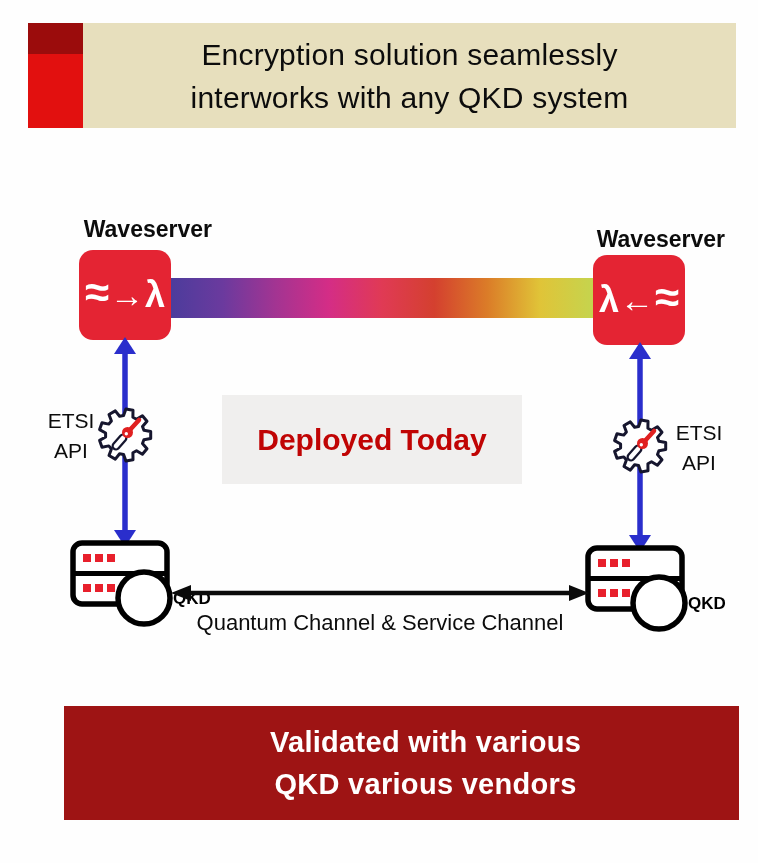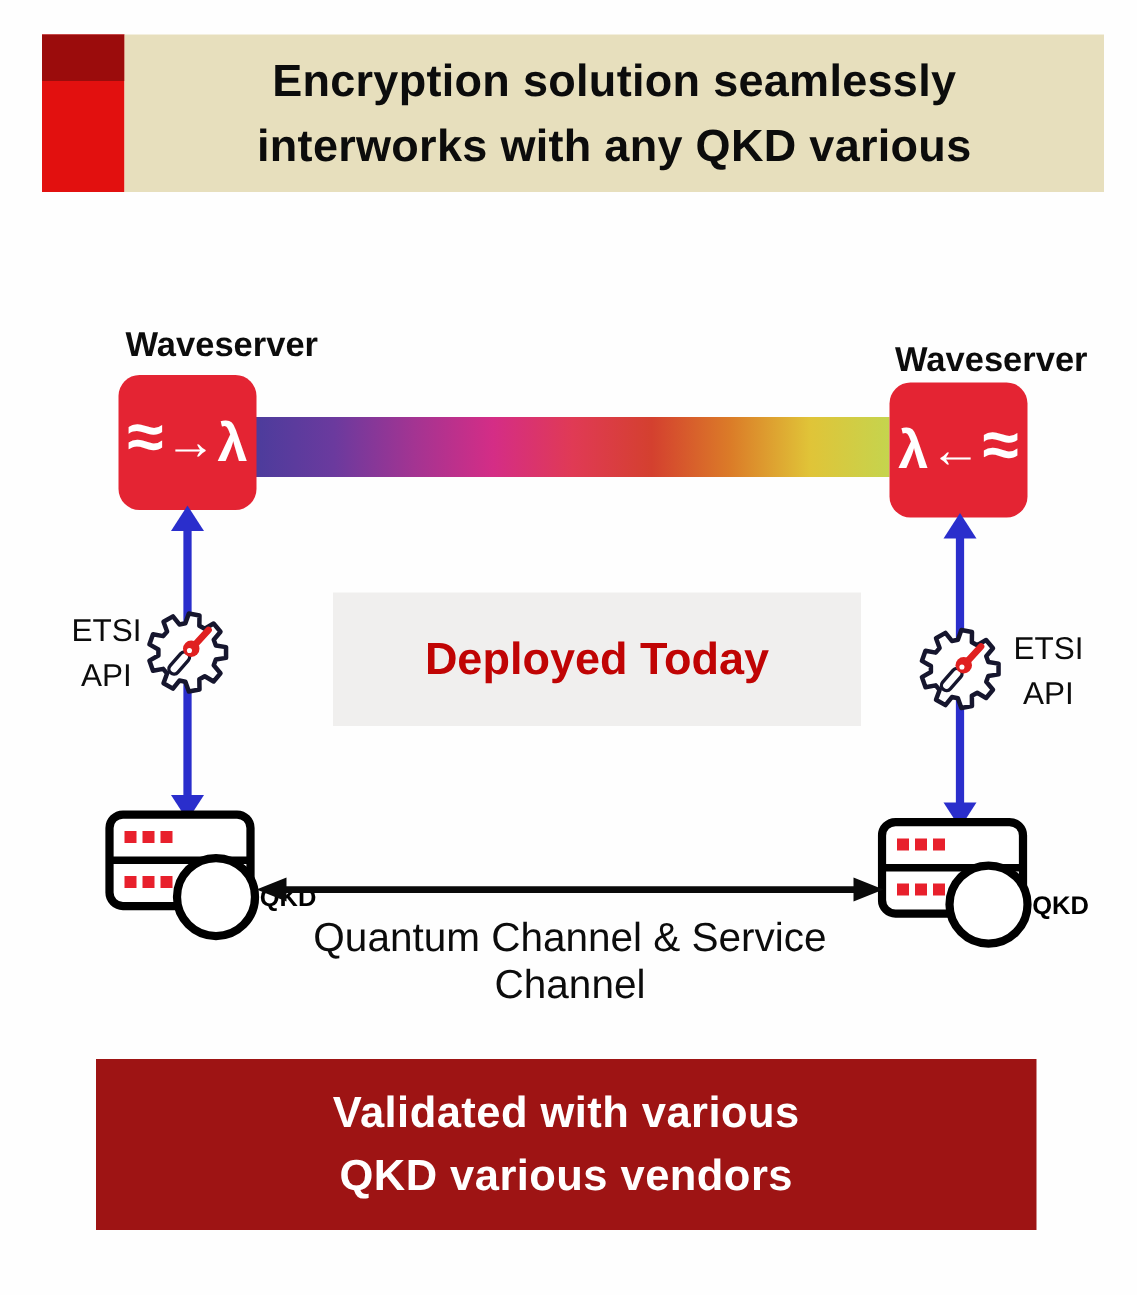--- a/index.html
+++ b/index.html
@@ -7,21 +7,21 @@
     position:relative;width:758px;height:863px;background:#fefefe;overflow:hidden;
     font-family:"Liberation Sans", sans-serif;color:#111;
   }
   
   .stripe{position:absolute;left:28px;top:23px;width:55px;height:105px;background:var(--stripe-red,#e2100f);}
   .stripe-top{width:100%;height:31px;background:var(--stripe-dark-red,#9b0c0c);}
   .banner{
     position:absolute;left:83px;top:23px;width:653px;height:105px;background:var(--banner-beige,#e7dfbd);
     display:flex;flex-direction:column;align-items:center;justify-content:center;
   }
-  .banner-line{font-size:30px;font-weight:700;line-height:43px;color:#0c0c0c;letter-spacing:.2px;}
+  .banner-line{font-size:30px;font-weight:400;line-height:43px;color:#0c0c0c;letter-spacing:.2px;}
   
   .ws-label{position:absolute;width:170px;text-align:right;font-size:23px;font-weight:700;color:#0c0c0c;}
   .ws-label-left{left:42px;top:216px;}
   .ws-label-right{left:555px;top:226px;}
   .spectrum{position:absolute;left:170px;top:278px;width:423px;height:40px;}
   .ws-box{
     position:absolute;width:92px;height:90px;background:var(--node-red,#e42433);border-radius:14px;
     display:flex;align-items:center;justify-content:center;color:#fff;gap:1px;
   }
   .ws-box-left{left:79px;top:250px;}
@@ -34,37 +34,37 @@
   .blue-arrow-left{left:108px;top:336px;}
   .blue-arrow-right{left:623px;top:341px;}
   .gear{position:absolute;width:60px;height:60px;}
   .gear-left{left:95px;top:405px;}
   .gear-right{left:610px;top:416px;}
   .etsi{position:absolute;width:66px;text-align:center;font-size:21px;line-height:30px;color:#0c0c0c;}
   .etsi-left{left:38px;top:406px;}
   .etsi-right{left:666px;top:418px;}
   
   .deployed{
-    position:absolute;left:222px;top:395px;width:352px;height:89px;background:var(--deployed-bg,#f0efee);
+    position:absolute;left:222px;top:395px;width:300px;height:89px;background:var(--deployed-bg,#f0efee);
     display:flex;align-items:center;justify-content:center;
   }
   .deployed-text{color:var(--deployed-text,#c00404);font-size:30px;font-weight:600;}
   
   .server{position:absolute;width:115px;height:95px;}
   .server-left{left:70px;top:540px;}
   .server-right{left:585px;top:545px;}
   .qkd-badge-label{position:absolute;width:56px;text-align:center;font-size:17px;font-weight:700;color:#000;padding-left:48px;}
   .qkd-label-left{left:116px;top:589px;}
   .qkd-label-right{left:631px;top:594px;}
   .channel-arrow{position:absolute;left:170px;top:580px;}
-  .channel-label{position:absolute;left:178px;top:610px;width:404px;text-align:center;font-size:27px;color:#0c0c0c;}
+  .channel-label{position:absolute;left:178px;top:610px;width:404px;text-align:center;font-size:22px;color:#0c0c0c;}
   
   .footer{
     position:absolute;left:64px;top:706px;width:627px;height:114px;background:var(--footer-red,#9e1414);
-    display:flex;flex-direction:column;align-items:center;justify-content:center;
+    display:flex;flex-direction:column;align-items:center;justify-content:center;padding-left:48px;
   }
   .footer-line{color:#fff;font-size:29px;line-height:42px;font-weight:600;letter-spacing:.3px;}
 </style>
 </head>
 <body>
 
 <div class="page">
 
   <svg width="0" height="0" style="position:absolute" aria-hidden="true">
     <defs>
@@ -101,21 +101,21 @@
         <polygon points="6,194 28,194 17,211" fill="#2a2ecc"></polygon>
       </symbol>
     </defs>
   </svg>
 
   <div class="stripe">
     <div class="stripe-top"></div>
   </div>
   <div class="banner">
     <div class="banner-line">Encryption solution seamlessly</div>
-    <div class="banner-line">interworks with any QKD various</div>
+    <div class="banner-line">interworks with any QKD system</div>
   </div>
 
   <div class="spectrum" id="spectrum-bar" style="background: linear-gradient(90deg, rgb(76, 60, 156), rgb(107, 58, 158), rgb(163, 52, 146), rgb(212, 45, 134), rgb(224, 58, 85), rgb(212, 64, 47), rgb(219, 124, 40), rgb(224, 196, 56), rgb(197, 212, 78));"></div>
 
   <div class="ws-label ws-label-left">Waveserver</div>
   <div class="ws-label ws-label-right">Waveserver</div>
 
   <div class="ws-box ws-box-left">
     <span class="g-wave">≈</span>
     <span class="g-arrow">→</span>

